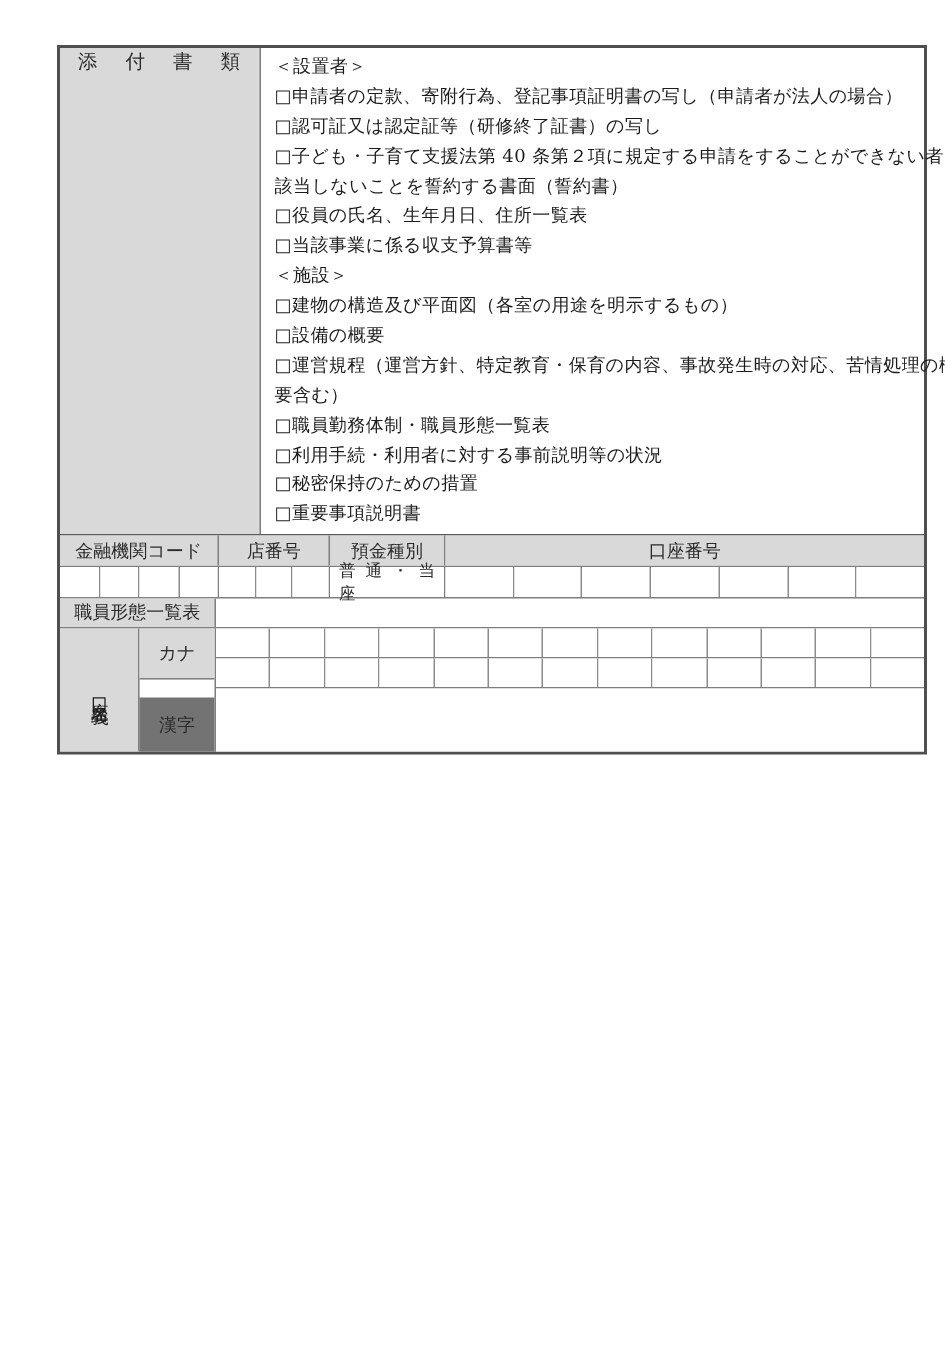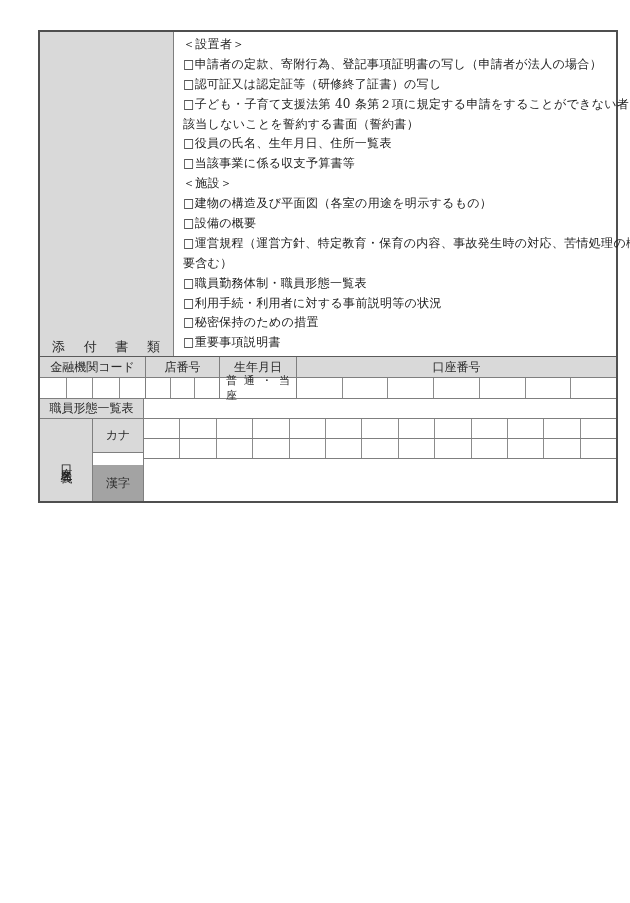--- a/index.html
+++ b/index.html
@@ -11,21 +11,21 @@
   }
   .form-table {
     position:absolute; left:38px; top:30px; width:580px;
     border:2px solid #4f4f4f; background:#ffffff;
   }
   .section { display:flex; align-items:stretch; }
   .section-bank { border-top:1px solid #5a5a5a; }
   .label-cell {
     width:134px; flex:0 0 134px; background:#d9d9d9;
     border-right:1px solid #7f7f7f;
-    display:flex; align-items:flex-end;
+    display:flex; align-items:flex-start;
   }
   .label-text {
     width:100%; padding:0 12px; font-size:13px;
     text-align:justify; text-align-last:justify;
     letter-spacing:1px; color:#2a2a2a;
   }
   
   .docs-content { flex:1; padding:3px 6px 3px 9px; }
   .doc-line {
     font-size:12px; line-height:19.9px; height:19.9px;
@@ -57,21 +57,21 @@
   .w-bankname { width:104px; flex:0 0 104px; }
   .holder-block { height:82px; }
   .holder-label {
     width:53px; flex:0 0 53px; background:#d9d9d9;
     writing-mode:vertical-rl; text-orientation:upright;
     display:flex; align-items:center; justify-content:center;
     font-size:12px; letter-spacing:2px;
   }
   .holder-sub { width:51px; flex:0 0 51px; display:flex; flex-direction:column;gap:12px; }
   .sub-kana  { height:40px; background:#d9d9d9; }
-  .sub-kanji { height:42px; background:#a3a3a3; }
+  .sub-kanji { height:42px; background:#737373; }
   .holder-content { flex:1; display:flex; flex-direction:column; }
   .kana-row { height:20px; }
   .kanji-blank { height:42px; background:#ffffff; }
 </style>
 </head>
 <body>
 
 <div class="form-table">
 
   <div class="section">
@@ -98,21 +98,21 @@
     </div>
   </div>
 
   <div class="section section-bank">
 
     <div class="bank-grid">
 
       <div class="brow row-h21 bb">
         <div class="bcell hdr br w-bankcode">金融機関コード</div>
         <div class="bcell hdr br w-branch">店番号</div>
-        <div class="bcell hdr br w-deposit">生年月日</div>
+        <div class="bcell hdr br w-deposit">預金種別</div>
         <div class="bcell hdr w-account">口座番号</div>
       </div>
 
       <div class="brow row-h21 bb">
         <div class="boxes br w-bankcode">
             <div class="box-cell"></div>
             <div class="box-cell"></div>
             <div class="box-cell"></div>
             <div class="box-cell"></div>
           </div>

